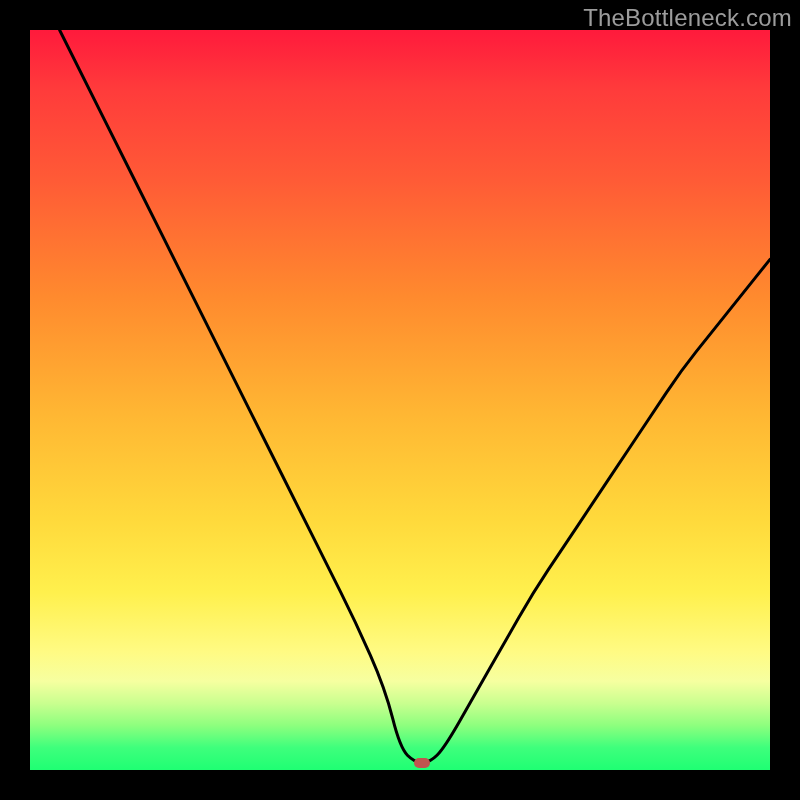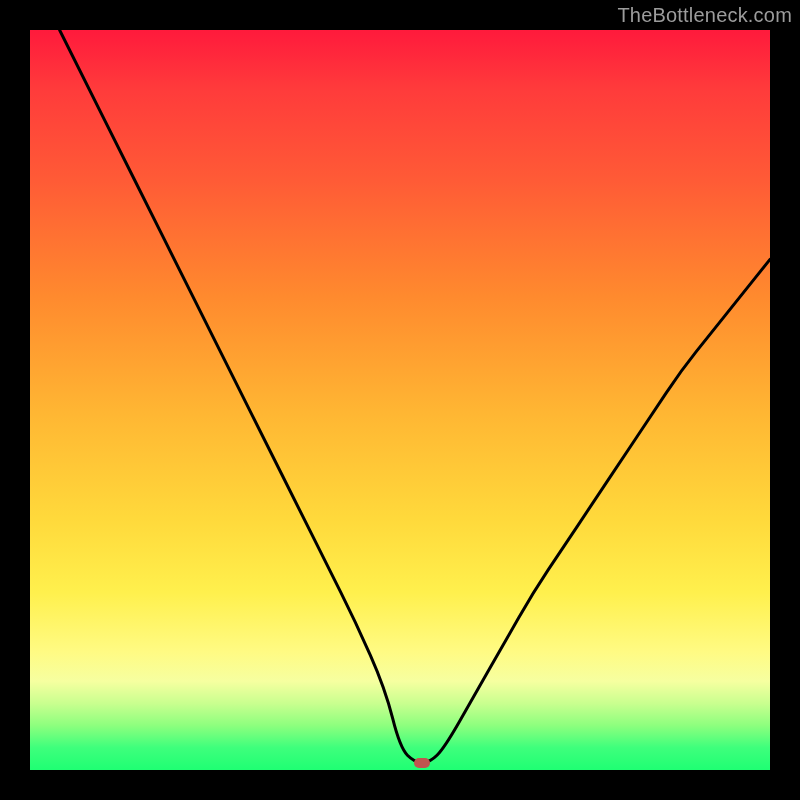--- a/index.html
+++ b/index.html
@@ -40,21 +40,21 @@
       #8dff7e 94%,
       #3eff7c 97%,
       #1fff73 100%
     );
   }
   .watermark {
     position: absolute;
     top: 4px;
     right: 8px;
     color: #9c9c9c;
-    font-size: 20px;
+    font-size: 24px;
     letter-spacing: 0.2px;
     user-select: none;
   }
   svg.curve {
     position: absolute;
     top: 0;
     left: 0;
     width: 740px;
     height: 740px;
   }

